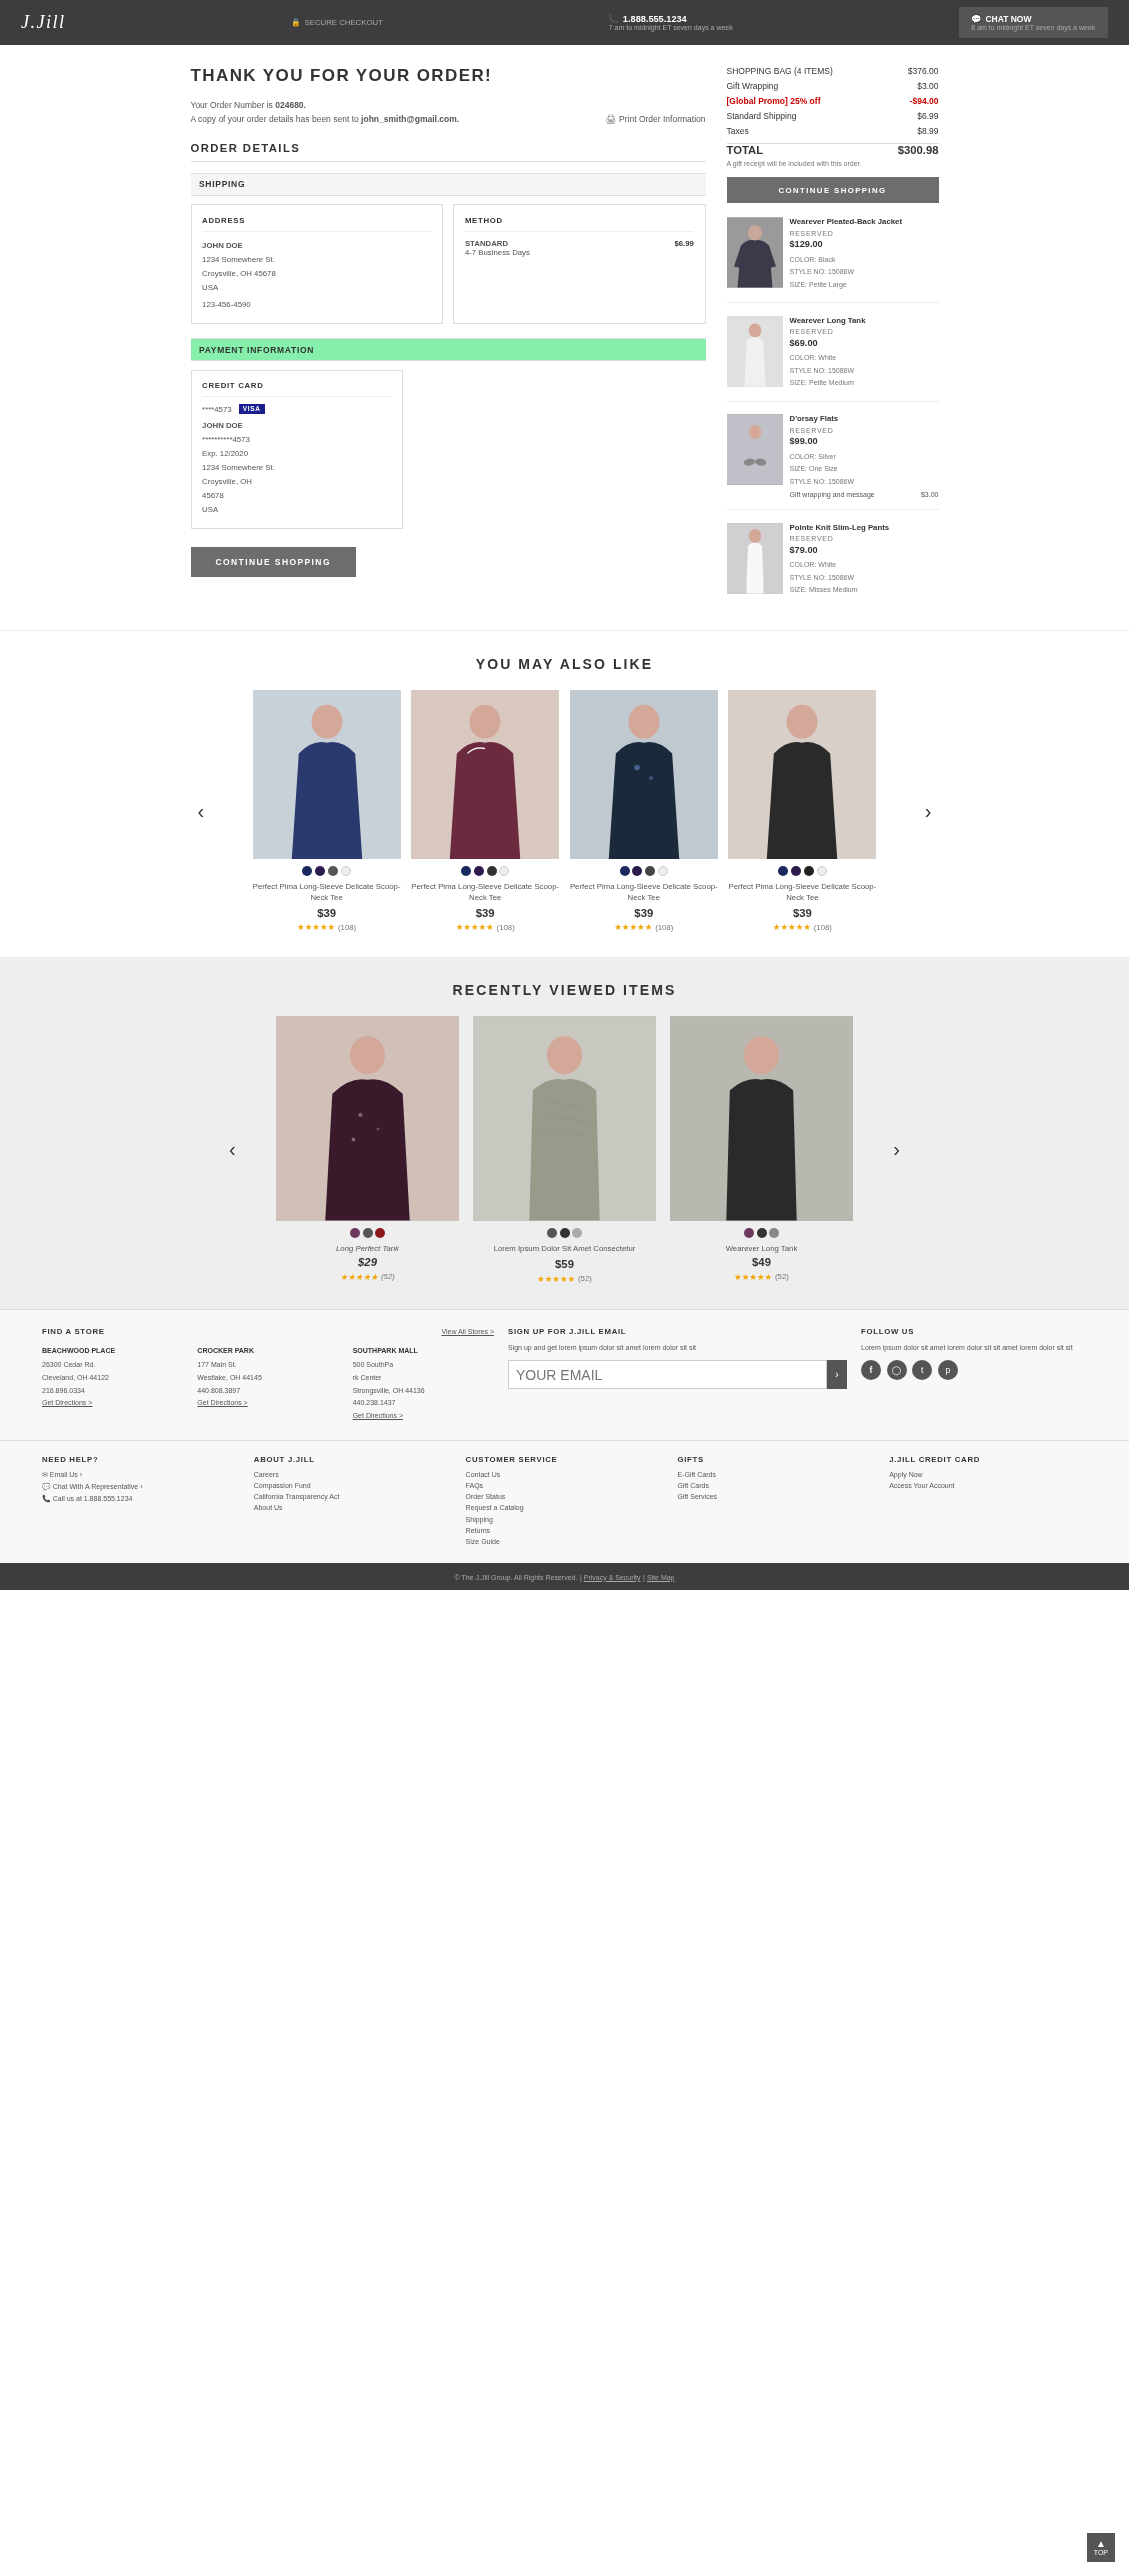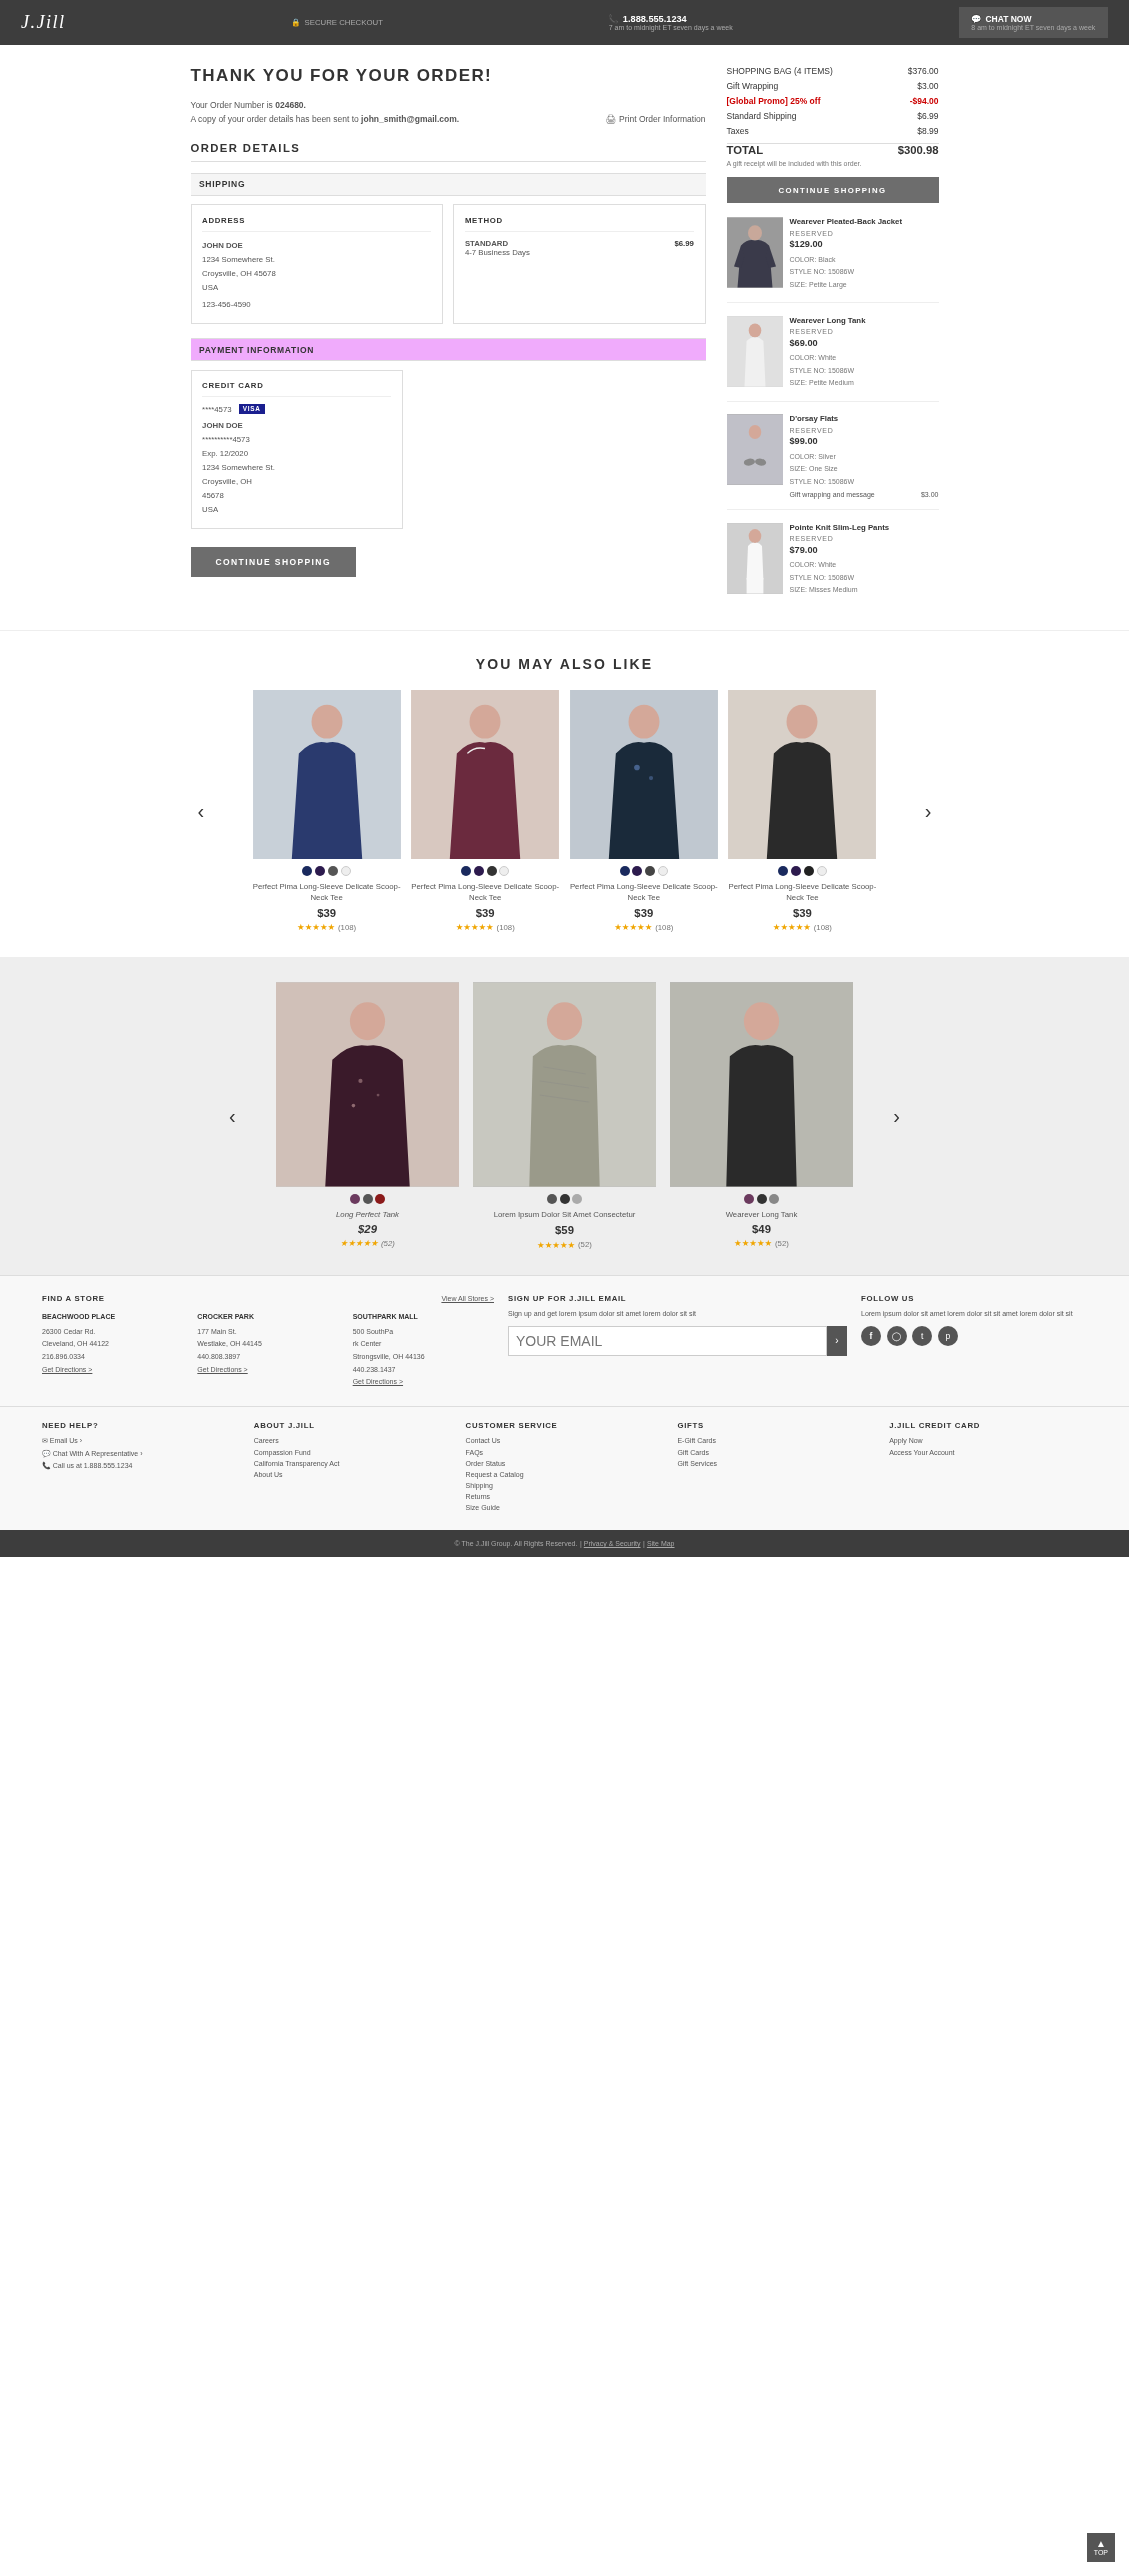--- a/index.html
+++ b/index.html
@@ -73,21 +73,21 @@
               <div>4-7 Business Days</div>
             </div>
             <div style="font-size:7.8px; font-weight:bold;">$6.99</div>
           </div>
         </div>
       </div>
     </div>
 
     
     <div style="margin-bottom:17.6px;">
-      <div style="font-size:8.5px; font-weight:bold; letter-spacing:0.7px; background:#f0abfc; padding:5.6px 8.5px; border-top:0.7px solid #ddd; border-bottom:0.7px solid #ddd; margin-bottom:8.5px;">PAYMENT INFORMATION</div>
+      <div style="font-size:8.5px; font-weight:bold; letter-spacing:0.7px; background:#86efac; padding:5.6px 8.5px; border-top:0.7px solid #ddd; border-bottom:0.7px solid #ddd; margin-bottom:8.5px;">PAYMENT INFORMATION</div>
       <div style="border:0.7px solid #ddd; padding:10.6px; max-width:212px;">
         <div style="font-size:7.8px; font-weight:bold; letter-spacing:0.7px; margin-bottom:7px; border-bottom:0.7px solid #eee; padding-bottom:5.6px;">CREDIT CARD</div>
         <div style="display:flex; align-items:flex-end; gap:7px; margin-bottom:5.6px;">
           <span style="font-size:7.8px; color:#555;">****4573</span>
           <span style="background:#1a1f8f; color:#fff; font-size:6.4px; font-weight:bold; padding:1.4px 4.2px; letter-spacing:0.7px;">VISA</span>
         </div>
         <div style="font-size:7.8px; color:#555; line-height:1.8;">
           <div style="font-weight:bold;">JOHN DOE</div>
           <div>**********4573</div>
           <div>Exp. 12/2020</div>
@@ -326,20 +326,21 @@
           <span style="font-size:7.8px; color:#777;">(108)</span>
         </div>
       </div>
 
     </div>
     <button style="background:none; border:none; font-size:20px; cursor:pointer; color:#333; padding:7px; position:absolute; right:-21px; z-index:10;">›</button>
   </div>
 </div>
 
 <div style="background:#eeeeee; padding:25px 14px; text-align:center;">
+  <h2 style="font-size:14px; font-weight:bold; letter-spacing:2.1px; text-transform:uppercase; margin-bottom:17.6px; color:#333;">RECENTLY VIEWED ITEMS</h2>
   <div style="position:relative; display:flex; align-items:center; max-width:635px; margin:0 auto;">
     <button style="background:none; border:none; font-size:20px; cursor:pointer; color:#333; padding:7px; position:absolute; left:-25px; z-index:10;">‹</button>
     <div style="display:flex; gap:14px; justify-content:center; flex:1;">
 
       <div style="width:183px; text-align:center; cursor:pointer; background:#eeeeee;font-style:italic;">
         <div style="width:100%; height:205px; background:#c8c8c8; margin-bottom:7px; overflow:hidden;">
           <svg viewBox="0 0 260 290" xmlns="http://www.w3.org/2000/svg" style="width:100%; height:100%;">
             <rect width="260" height="290" fill="#d0c0b8"></rect>
             <ellipse cx="130" cy="55" rx="25" ry="27" fill="#d4a899"></ellipse>
             <path d="M80 110 Q105 85 130 90 Q155 85 180 110 L190 290 L70 290 Z" fill="#3a1a2a"></path>

